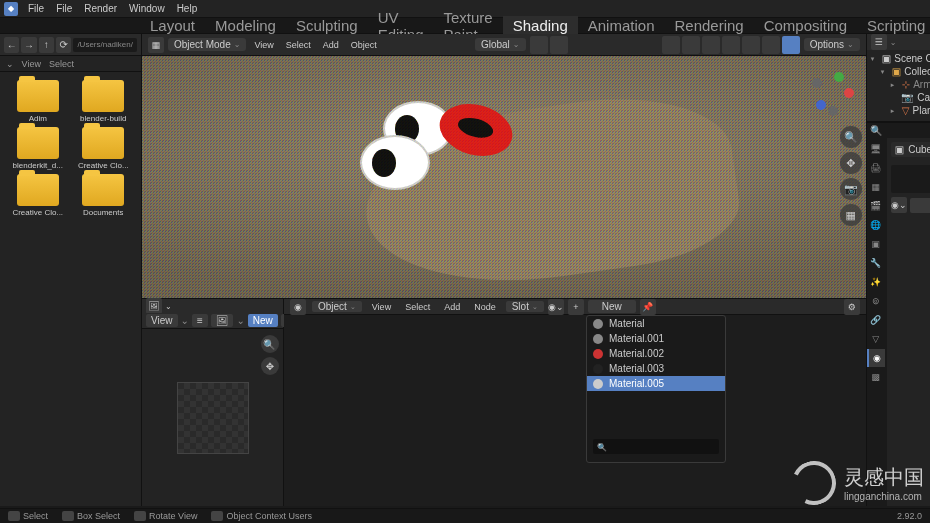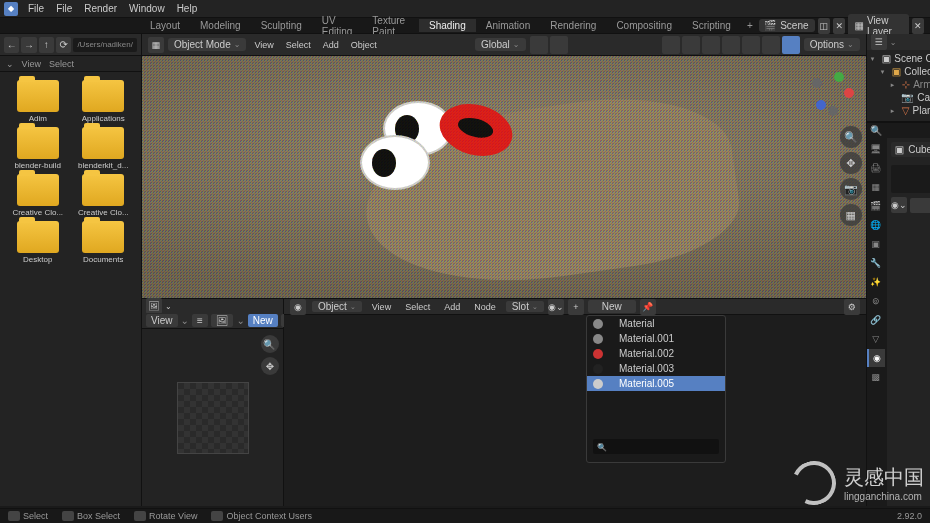--- a/index.html
+++ b/index.html
@@ -1,21 +1,21 @@
 <!DOCTYPE html>
 <html><head>
 <meta charset="utf-8">
 <style>
 *{margin:0;padding:0;box-sizing:border-box;font-family:-apple-system,BlinkMacSystemFont,"Segoe UI",sans-serif;font-size:10px;color:#ccc;user-select:none}
 body{background:#1a1a1a;width:930px;height:523px;overflow:hidden;position:relative}
 .topbar{height:18px;background:#232323;display:flex;align-items:center;padding:0 4px;border-bottom:1px solid #111}
 .topbar .logo{width:14px;height:14px;background:#5680c2;border-radius:2px;margin-right:4px;display:flex;align-items:center;justify-content:center;font-size:8px;color:#fff}
 .topbar .mitem{padding:2px 6px;cursor:pointer}
 .workspaces{height:16px;background:#181818;display:flex;align-items:center;padding-left:140px;border-bottom:1px solid #111}
-.ws-tab{padding:1px 10px;font-size:10px;color:#999;cursor:pointer}
+.ws-tab{padding:1px 10px;font-size:15px;color:#999;cursor:pointer}
 .ws-tab.active{background:#2d2d2d;color:#eee}
 .ws-tab.plus{padding:1px 6px}
 .ws-right{margin-left:auto;display:flex;align-items:center;padding-right:6px;gap:3px}
 .pill{background:#333;border-radius:3px;padding:1px 6px;display:flex;align-items:center;gap:3px}
 .icon-btn{width:16px;height:16px;background:#3a3a3a;border-radius:2px;display:flex;align-items:center;justify-content:center;cursor:pointer;font-size:9px}
 
 .main{display:flex;height:472px}
 .left-panel{width:142px;background:#232323;display:flex;flex-direction:column;border-right:1px solid #111}
 .fb-header{height:22px;background:#2a2a2a;display:flex;align-items:center;gap:2px;padding:0 4px;border-bottom:1px solid #111}
 .fb-nav{width:18px;height:16px;background:#3a3a3a;border-radius:2px;display:flex;align-items:center;justify-content:center;font-size:10px;cursor:pointer}
@@ -74,21 +74,21 @@
   repeating-conic-gradient(#333 0 90deg,#2a2a2a 90deg 180deg);
   background-size:12px 12px;border:1px solid #444}
 .ll-tools{position:absolute;right:4px;top:6px;display:flex;flex-direction:column;gap:4px}
 .ll-tools .t{width:18px;height:18px;background:#3a3a3a;border-radius:9px;font-size:10px;display:flex;align-items:center;justify-content:center}
 
 .node-area{flex:1;background:#1d1d1d;display:flex;flex-direction:column;position:relative}
 .na-hdr{height:16px;background:#2a2a2a;display:flex;align-items:center;gap:6px;padding:0 6px;border-bottom:1px solid #111}
 .na-hdr .dd{background:#3a3a3a;border-radius:2px;padding:0 6px;font-size:9px;display:flex;align-items:center;gap:3px}
 .slot-area{display:flex;align-items:center;gap:4px;margin-left:auto}
 .mat-popup{position:absolute;left:302px;top:16px;width:140px;background:#1a1a1a;border:1px solid #3a3a3a;border-radius:3px;z-index:10;padding-bottom:2px}
-.mat-item{display:flex;align-items:center;gap:16px;padding:2px 6px;cursor:pointer}
+.mat-item{display:flex;align-items:center;gap:6px;padding:2px 6px;cursor:pointer}
 .mat-item.sel{background:#5680c2;color:#fff}
 .mat-item.sel span{color:#fff}
 .mat-sw{width:10px;height:10px;border-radius:50%;background:#888}
 .mat-sw.red{background:#c33}
 .mat-sw.dk{background:#222}
 .mat-search{margin:6px;padding:2px 4px;background:#111;border-radius:2px;margin-top:48px}
 .mat-search::before{content:"🔍";font-size:8px;margin-right:3px}
 .na-body{flex:1}
 
 .right-panel{width:142px;background:#232323;display:flex;flex-direction:column;border-left:1px solid #111}
@@ -177,41 +177,33 @@
       <span>View</span>
       <span>Select</span>
     </div>
     <div class="folders">
       <div class="folder">
           <div class="folder-icon"></div>
           <div class="folder-label">Adim</div>
         </div>
       <div class="folder">
           <div class="folder-icon"></div>
-          <div class="folder-label">Applications</div>
-        </div>
-      <div class="folder">
-          <div class="folder-icon"></div>
           <div class="folder-label">blender-build</div>
         </div>
       <div class="folder">
           <div class="folder-icon"></div>
           <div class="folder-label">blenderkit_d...</div>
         </div>
       <div class="folder">
           <div class="folder-icon"></div>
           <div class="folder-label">Creative Clo...</div>
         </div>
       <div class="folder">
           <div class="folder-icon"></div>
           <div class="folder-label">Creative Clo...</div>
-        </div>
-      <div class="folder">
-          <div class="folder-icon"></div>
-          <div class="folder-label">Desktop</div>
         </div>
       <div class="folder">
           <div class="folder-icon"></div>
           <div class="folder-label">Documents</div>
         </div>
     </div>
 
   </div>
 
   <div class="center">

